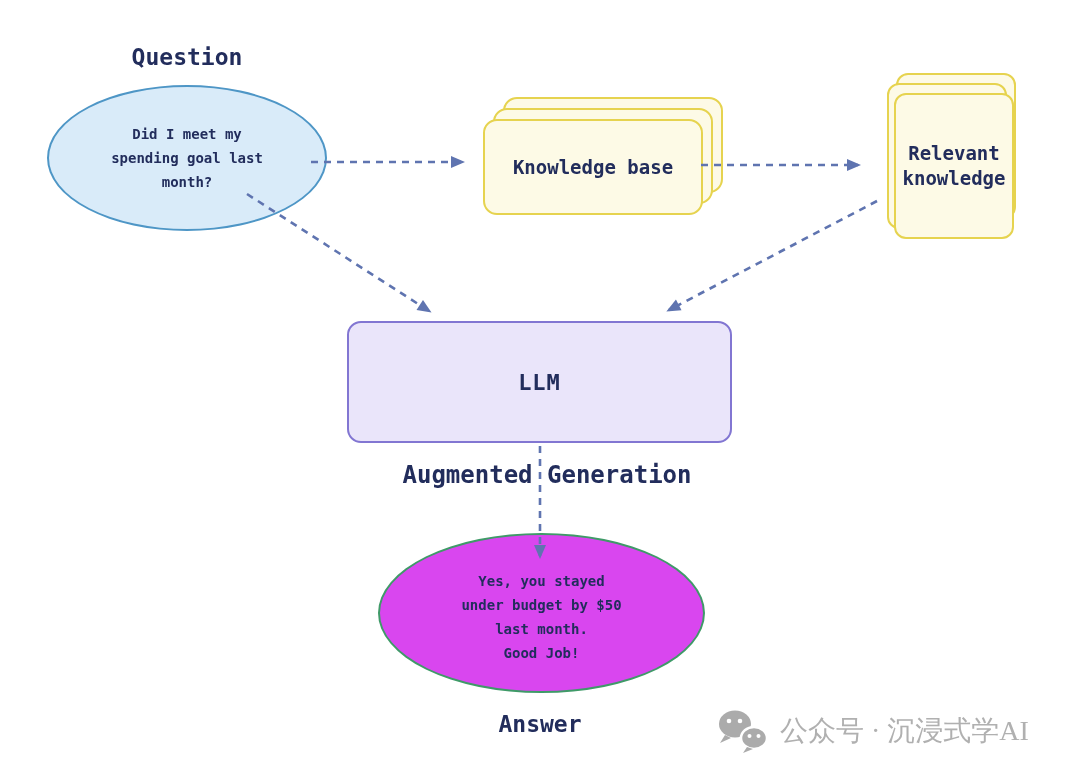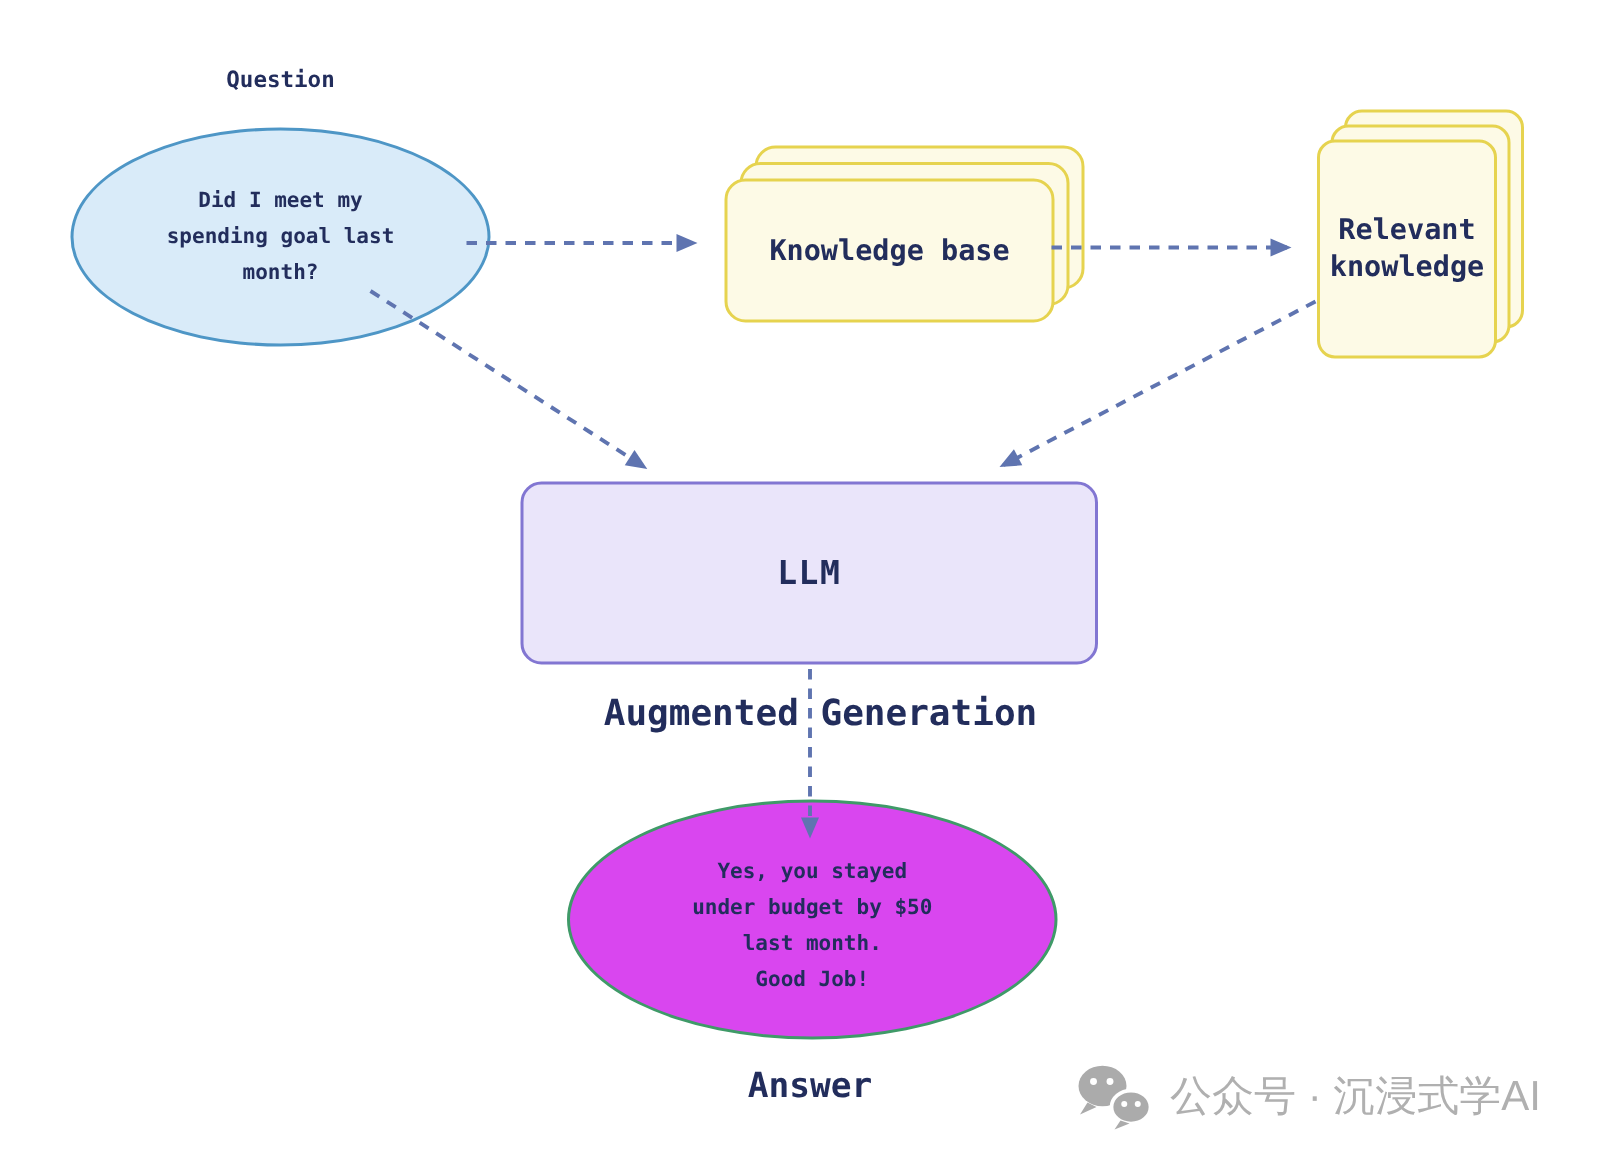--- a/index.html
+++ b/index.html
@@ -17,21 +17,21 @@
     color: #222d5c;
   }
   .node { position: absolute; z-index: 2; box-sizing: border-box; }
   .label {
     position: absolute;
     z-index: 2;
     text-align: center;
     font-weight: bold;
     color: #222d5c;
   }
-  .label-lg { font-size: 15px; }
+  .label-lg { font-size: 23px; }
 
   
   .ellipse {
     border-radius: 50%;
     display: flex;
     flex-direction: column;
     align-items: center;
     justify-content: center;
     text-align: center;
     font-weight: bold;
@@ -71,21 +71,21 @@
   .kb-stack { left: 483px; top: 97px; width: 242px; height: 118px; }
   .kb-card  { width: 220px; height: 96px; }
   .kb-back2 { left: 20px; top: 0px; }
   .kb-back1 { left: 10px; top: 11px; }
   .kb-front { left: 0px;  top: 22px; }
 
   .rk-stack { left: 878px; top: 73px; width: 140px; height: 168px; }
   .rk-card  { width: 120px; height: 146px; border-radius: 12px; }
   .rk-back2 { left: 18px; top: 0px; }
   .rk-back1 { left: 9px;  top: 10px; }
-  .rk-front { left: 0px;  top: 20px; }
+  .rk-front { left: 16px;  top: 20px; }
 
   
   .llm-box {
     left: 347px; top: 321px; width: 385px; height: 122px;
     background: #eae5fa;
     border: 2px solid #8276d2;
     border-radius: 14px;
     display: flex;
     align-items: center;
     justify-content: center;
@@ -109,21 +109,21 @@
 
   
   .watermark {
     position: absolute;
     left: 716px; top: 708px;
     z-index: 2;
     display: flex;
     align-items: center;
     gap: 10px;
     color: #b0b0b0;
-    font-family: Liberation Sans, sans-serif;
+    font-family: Liberation Serif, serif;
     font-size: 28px;
     white-space: nowrap;
   }
 </style>
 </head>
 <body>
 
 <div class="canvas">
 
   <div class="label label-lg question-label">Question</div>

